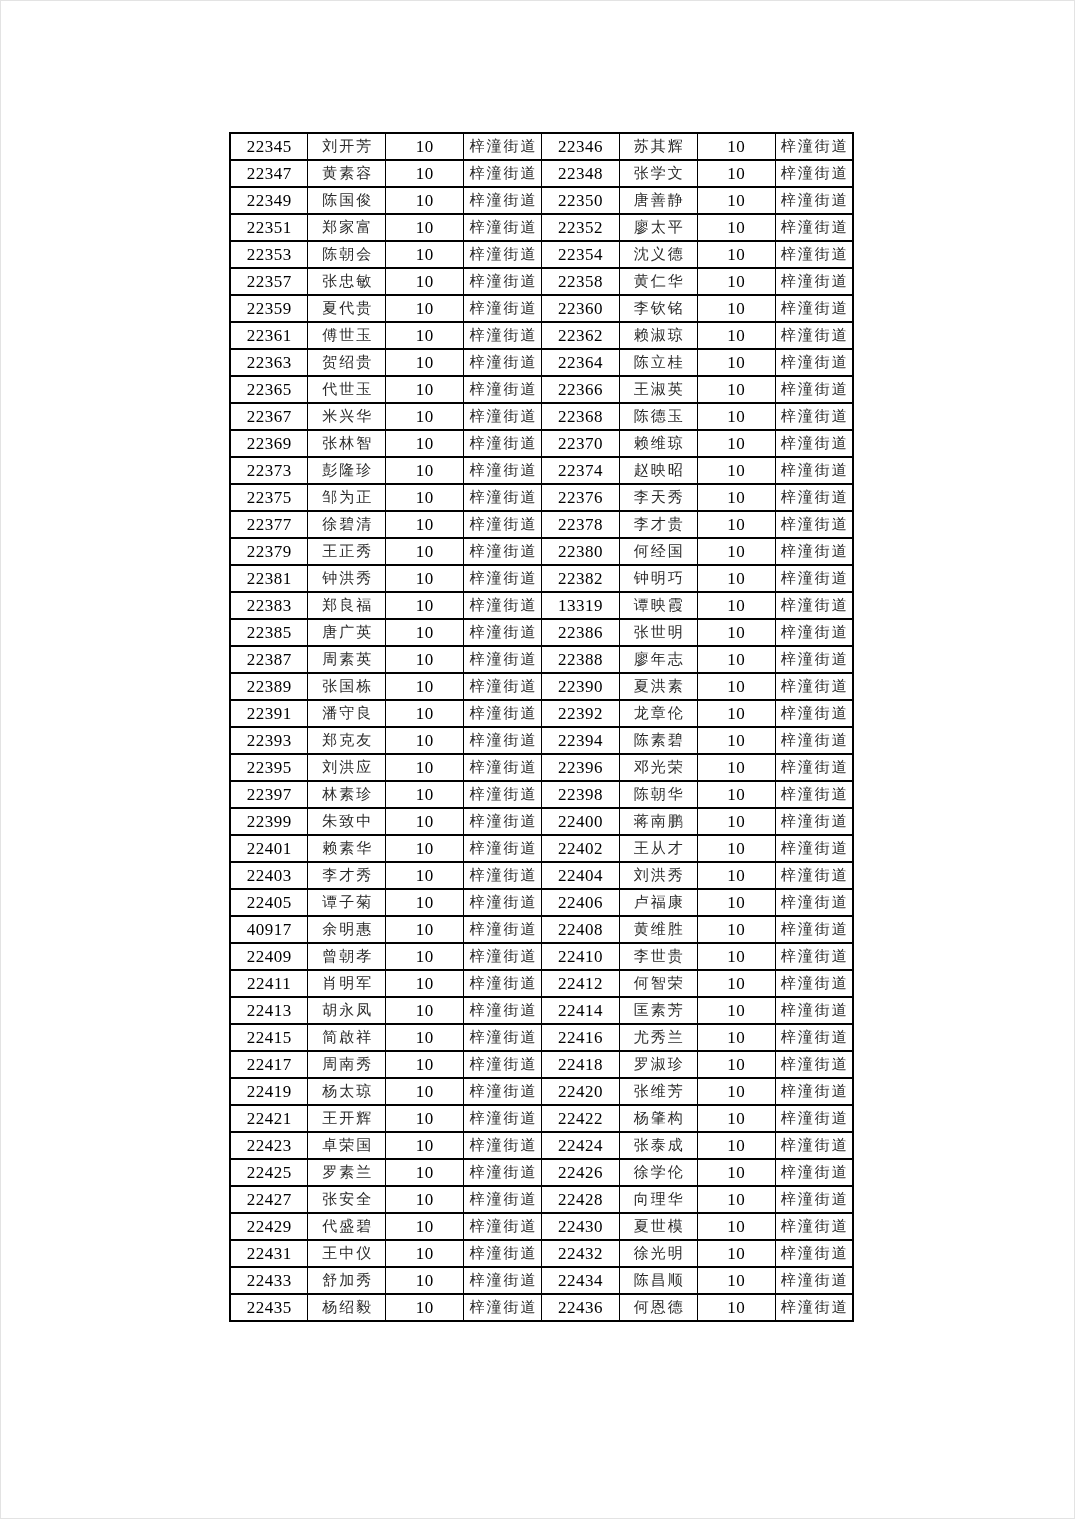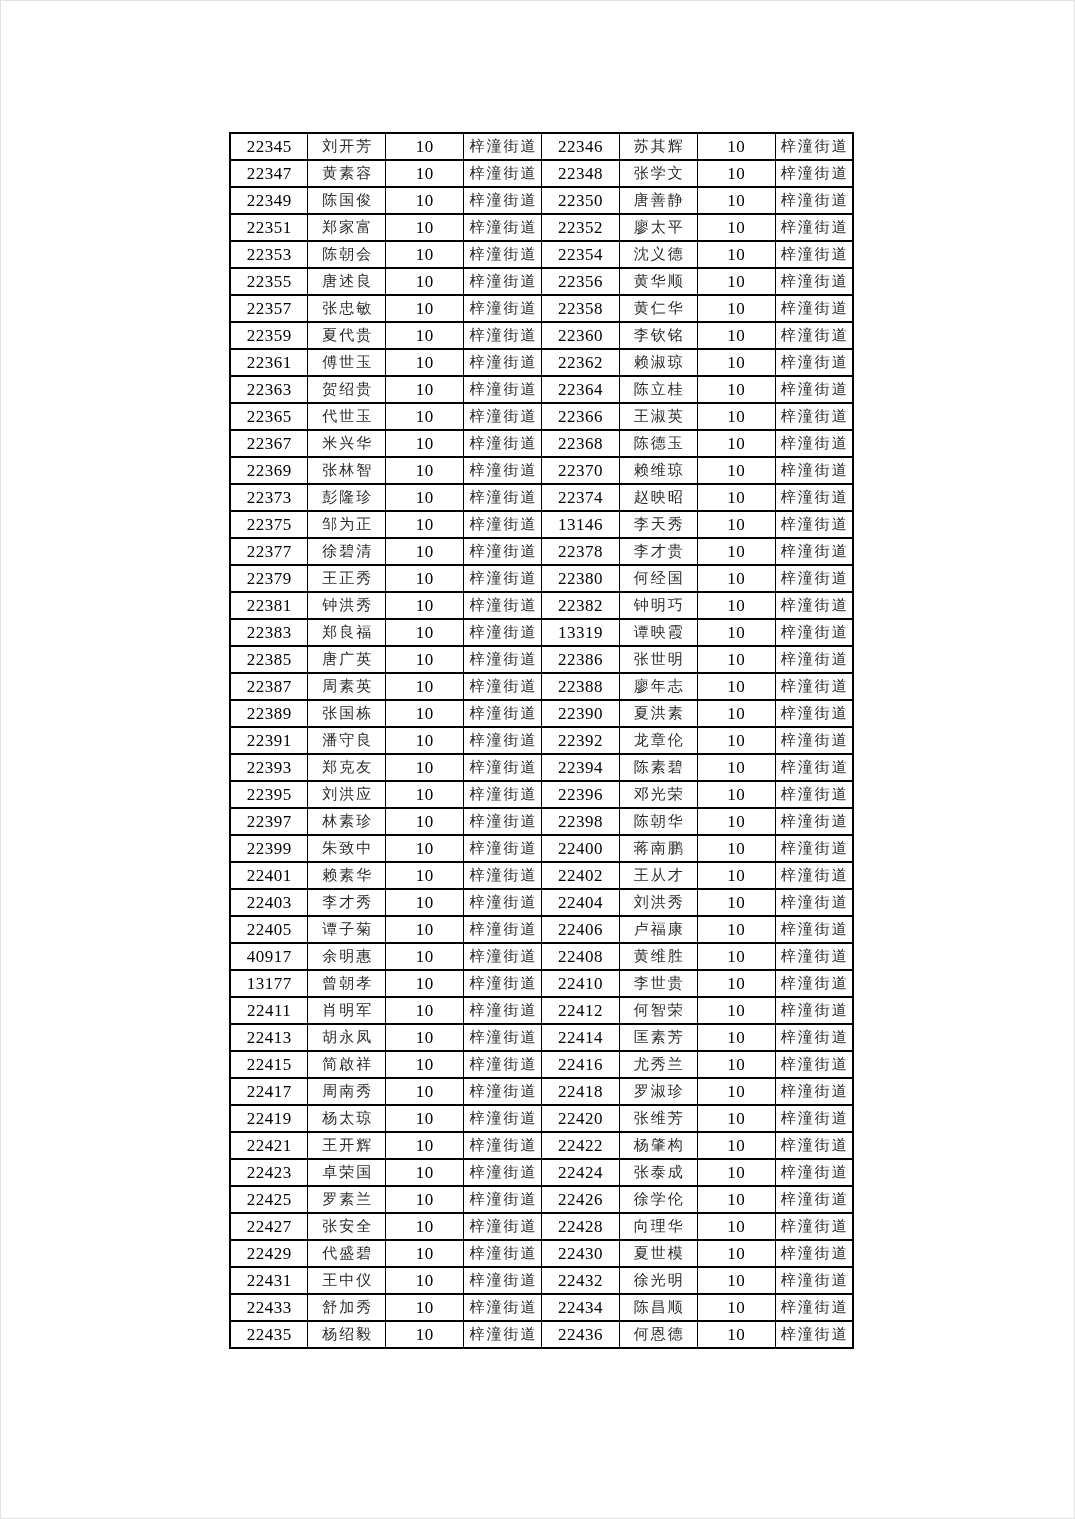--- a/index.html
+++ b/index.html
@@ -113,30 +113,20 @@
           <td class="num">22353</td>
           <td class="cn">陈朝会</td>
           <td class="num">10</td>
           <td class="cn">梓潼街道</td>
           <td class="num">22354</td>
           <td class="cn">沈义德</td>
           <td class="num">10</td>
           <td class="cn">梓潼街道</td>
         </tr>
         <tr>
-          <td class="num">22355</td>
-          <td class="cn">唐述良</td>
-          <td class="num">10</td>
-          <td class="cn">梓潼街道</td>
-          <td class="num">22356</td>
-          <td class="cn">黄华顺</td>
-          <td class="num">10</td>
-          <td class="cn">梓潼街道</td>
-        </tr>
-        <tr>
           <td class="num">22357</td>
           <td class="cn">张忠敏</td>
           <td class="num">10</td>
           <td class="cn">梓潼街道</td>
           <td class="num">22358</td>
           <td class="cn">黄仁华</td>
           <td class="num">10</td>
           <td class="cn">梓潼街道</td>
         </tr>
         <tr>
@@ -207,21 +197,21 @@
           <td class="num">22374</td>
           <td class="cn">赵映昭</td>
           <td class="num">10</td>
           <td class="cn">梓潼街道</td>
         </tr>
         <tr>
           <td class="num">22375</td>
           <td class="cn">邹为正</td>
           <td class="num">10</td>
           <td class="cn">梓潼街道</td>
-          <td class="num">13146</td>
+          <td class="num">22376</td>
           <td class="cn">李天秀</td>
           <td class="num">10</td>
           <td class="cn">梓潼街道</td>
         </tr>
         <tr>
           <td class="num">22377</td>
           <td class="cn">徐碧清</td>
           <td class="num">10</td>
           <td class="cn">梓潼街道</td>
           <td class="num">22378</td>
@@ -373,21 +363,21 @@
           <td class="num">40917</td>
           <td class="cn">余明惠</td>
           <td class="num">10</td>
           <td class="cn">梓潼街道</td>
           <td class="num">22408</td>
           <td class="cn">黄维胜</td>
           <td class="num">10</td>
           <td class="cn">梓潼街道</td>
         </tr>
         <tr>
-          <td class="num">13177</td>
+          <td class="num">22409</td>
           <td class="cn">曾朝孝</td>
           <td class="num">10</td>
           <td class="cn">梓潼街道</td>
           <td class="num">22410</td>
           <td class="cn">李世贵</td>
           <td class="num">10</td>
           <td class="cn">梓潼街道</td>
         </tr>
         <tr>
           <td class="num">22411</td>

